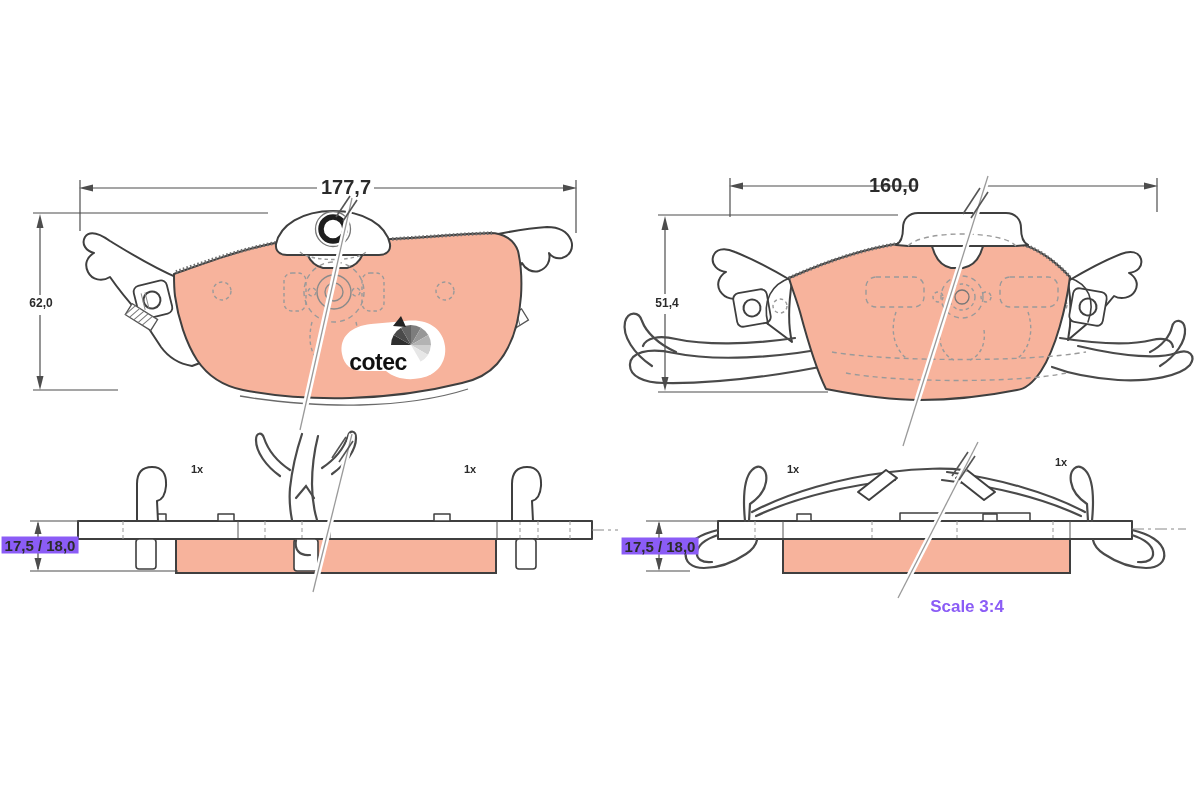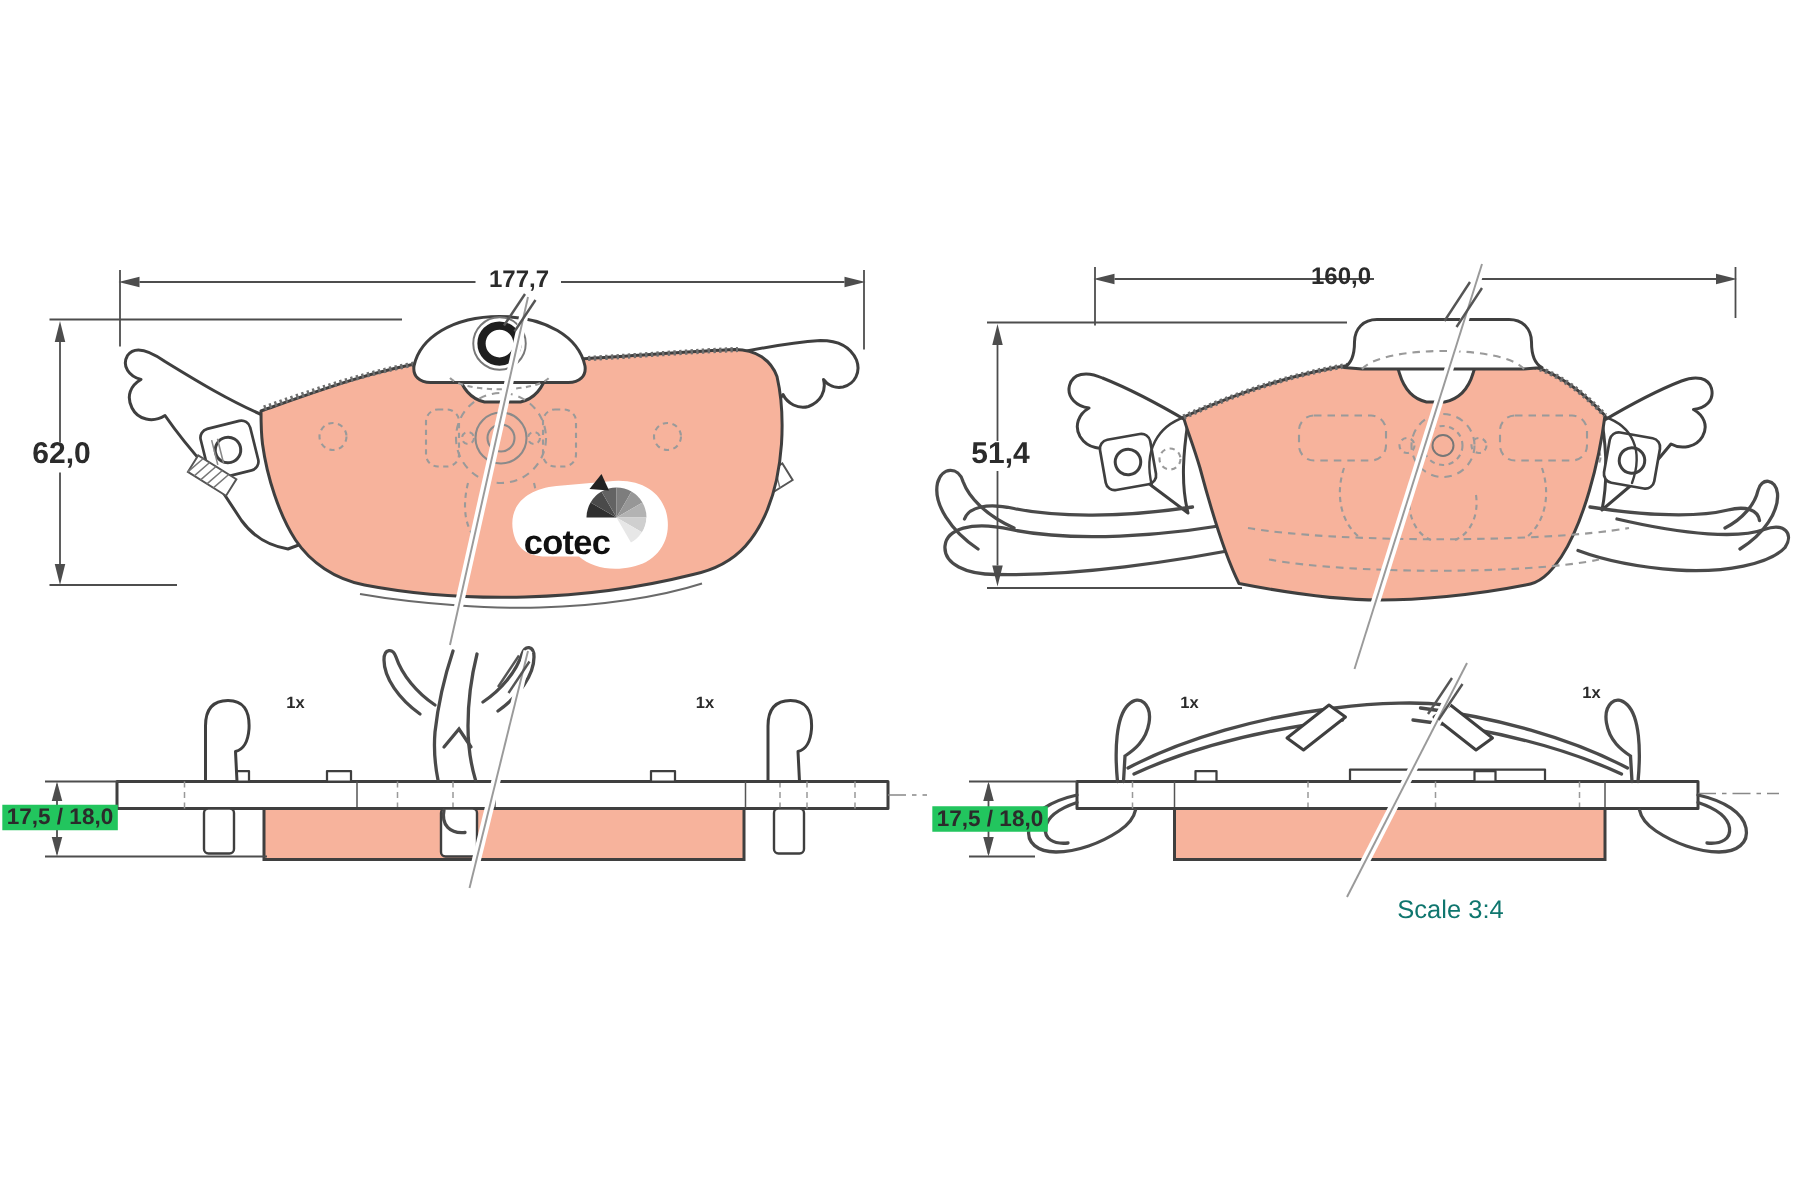--- a/index.html
+++ b/index.html
@@ -3,25 +3,25 @@
 <meta charset="utf-8">
 <style>
   :root{
     --pad_fill:#f7b39c; --outline:#3f3f3f; --dim_line:#4d4d4d; --ghost:#9a9a9a; --background:#ffffff;
   }
   html,body{margin:0;padding:0;background:#fff;}
   .canvas{position:relative;width:1200px;height:800px;background:var(--background);
           font-family:"Liberation Sans", sans-serif;overflow:hidden;}
   .canvas svg{position:absolute;left:0;top:0;}
   .lbl{position:absolute;transform:translate(-50%,-50%);white-space:nowrap;color:#2b2b2b;z-index:2;}
-  .dimtxt{font-size:16px;font-weight:700;}
-  .dimtxt-sm{font-size:20px;font-weight:700;}
-  .thick{font-size:15px;font-weight:700;background:#22c55e;padding:0 3px;}
+  .dimtxt{font-size:20px;font-weight:700;}
+  .dimtxt-sm{font-size:12px;font-weight:700;}
+  .thick{font-size:15px;font-weight:700;background:#8b5cf6;padding:0 3px;}
   .qty{font-size:11px;font-weight:700;}
-  .scale{font-size:17px;font-weight:400;color:#0f766e;}
+  .scale{font-size:17px;font-weight:700;color:#8b5cf6;}
   .brand{font-size:23px;font-weight:800;color:#101010;letter-spacing:-0.5px;z-index:3;}
   
   .ol{stroke:var(--outline);stroke-width:2;fill:none;stroke-linecap:round;stroke-linejoin:round;}
   .olf{stroke:var(--outline);stroke-width:2;fill:#fff;stroke-linejoin:round;}
   .pad{fill:var(--pad_fill);stroke:var(--outline);stroke-width:2;stroke-linejoin:round;}
   .padf{fill:var(--pad_fill);stroke:var(--outline);stroke-width:2;}
   .dim{stroke:var(--dim_line);stroke-width:1.2;fill:none;}
   .dimf{fill:var(--dim_line);stroke:none;}
   .ghostl{stroke:var(--ghost);stroke-width:1.4;fill:none;stroke-dasharray:5 4;}
   .ghostc{stroke:var(--ghost);stroke-width:1.4;fill:none;stroke-dasharray:3.5 3;}

